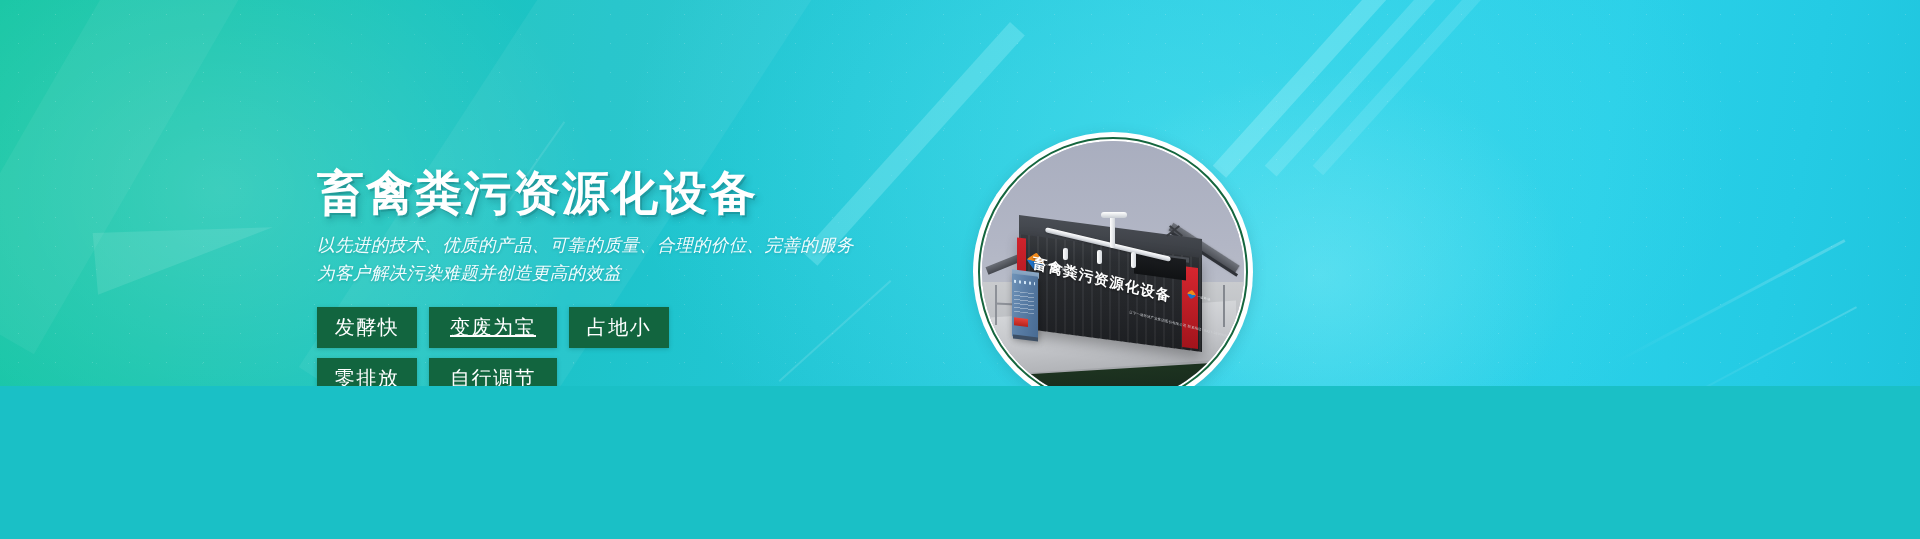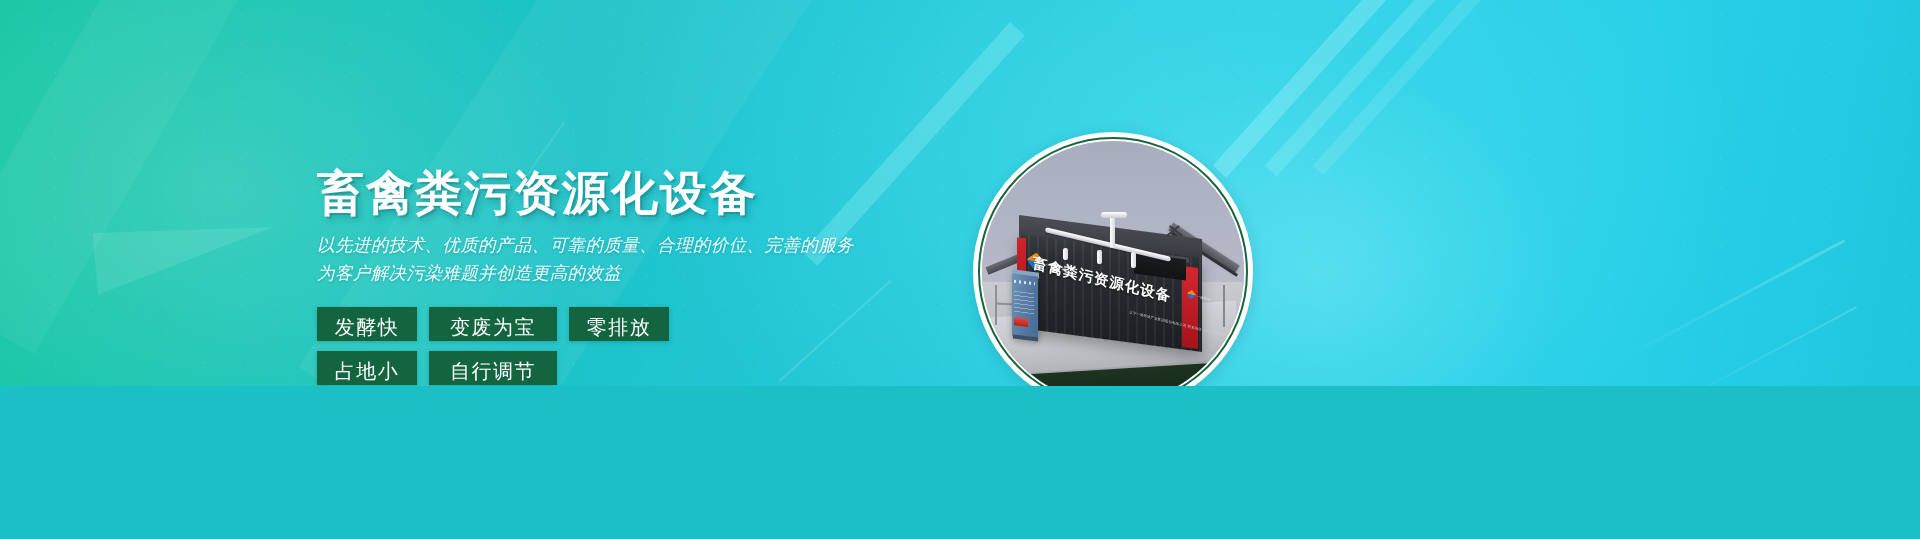--- a/index.html
+++ b/index.html
@@ -142,27 +142,27 @@
     grid-template-columns: repeat(3, auto);
     justify-content:start;
     gap:10px 12px;
   }
   .tag {
     background:#12653f;
     color:#ffffff;
     font-size:20px;
     letter-spacing:1.5px;
     text-align:center;
-    padding:7px 0 0 0;
+    padding:7px 0 7px 0;
     min-width:100px;
     box-shadow:0 1px 4px rgba(8,60,50,0.25);
     cursor:pointer;
     user-select:none;
   }
-  .tag.wide { min-width:128px; }
+  .tag.wide { min-width:128px;text-decoration:underline; }
 
   
   .media { position:absolute; left:0; top:0; width:1920px; height:539px; pointer-events:none; }
 
   .circle-ring {
     position:absolute;
     border-radius:50%;
     background:#ffffff;
     box-shadow:0 3px 14px rgba(10,80,90,0.18);
     pointer-events:auto;
@@ -425,22 +425,22 @@
     <div class="headline">畜禽粪污资源化设备</div>
 
     <div class="subcopy">
       <div>以先进的技术、优质的产品、可靠的质量、合理的价位、完善的服务</div>
       <div>为客户解决污染难题并创造更高的效益</div>
     </div>
 
     <div class="tags">
       <div class="tag">发酵快</div>
       <div class="tag wide">变废为宝</div>
+      <div class="tag">占地小</div>
       <div class="tag">零排放</div>
-      <div class="tag">占地小</div>
       <div class="tag wide">自行调节</div>
     </div>
   </div>
 
   <div class="media">
 
     <div class="circle-ring" id="circle-compost">
       <div class="inner-green"></div>
       <div class="photo">
         <div class="compost-scene">

